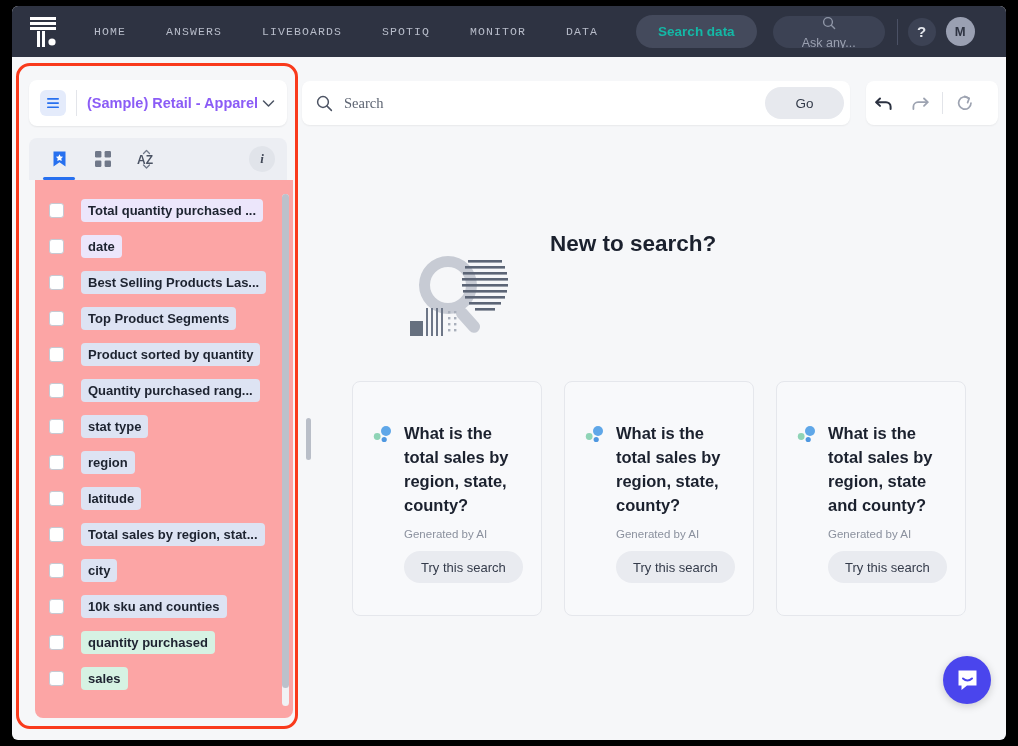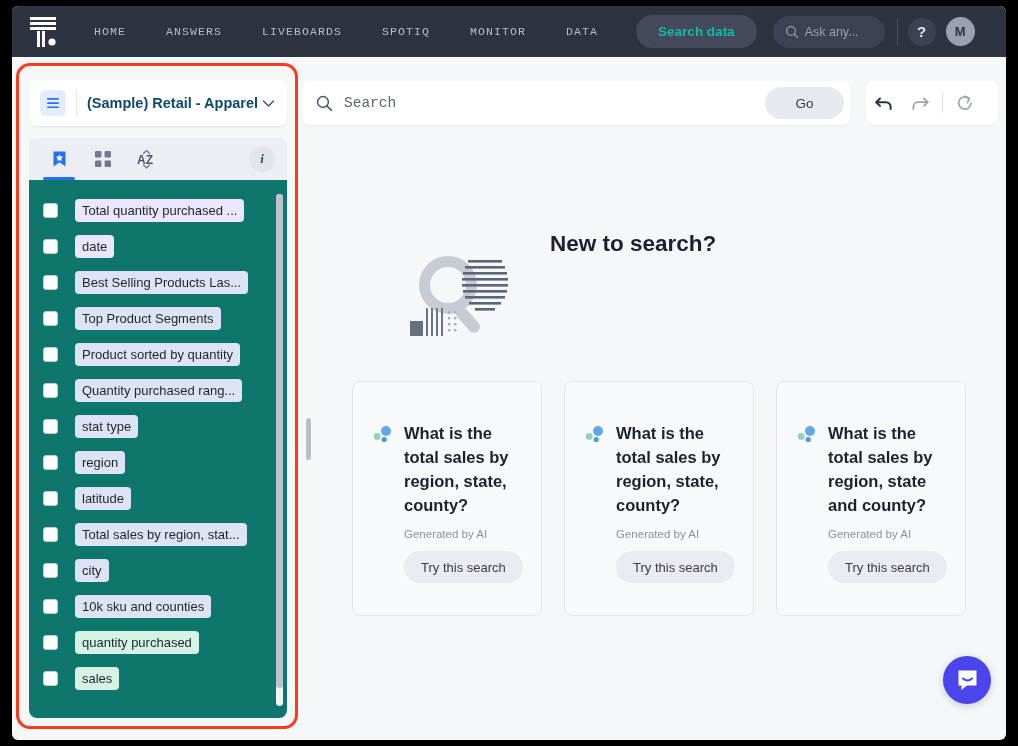--- a/index.html
+++ b/index.html
@@ -38,21 +38,21 @@
     font-size: 13.5px; font-weight: bold;
     border: none; border-radius: 18px;
     height: 33px; padding: 0 22px; cursor: pointer;
     white-space: nowrap;
   }
   .ask-box {
     margin-left: 16px;
     background: #3c4254; border-radius: 18px;
     height: 32px; width: 112px;
     display: flex; align-items: center; gap: 6px;
-    padding: 0 12px; cursor: text;
+    padding: 0 12px; cursor: text; flex-direction: column;
   }
   .ask-box .ph { color: #9aa0b0; font-size: 12.5px; white-space: nowrap; overflow: hidden; }
   .nav-divider { width: 1px; height: 26px; background: #4b5165; margin: 0 10px 0 12px; }
   .help-btn {
     width: 28px; height: 28px; border-radius: 50%;
     background: #3c4254; color: #e4e6ec;
     display: flex; align-items: center; justify-content: center;
     font-size: 15px; font-weight: bold; cursor: pointer; border: none;
   }
   .avatar {
@@ -79,21 +79,21 @@
     box-shadow: 0 1px 2px rgba(0,0,0,.07);
   }
   .ds-icon {
     width: 26px; height: 26px; border-radius: 6px;
     background: #e4ebfb; margin-left: 11px;
     display: flex; align-items: center; justify-content: center;
     cursor: pointer; flex: none;
   }
   .ds-sep { width: 1px; height: 26px; background: #e3e5ea; margin: 0 10px; flex: none; }
   .ds-name {
-    font-size: 14.5px; font-weight: bold; color: #0c4a6e;
+    font-size: 14.5px; font-weight: bold; color: #8b5cf6;
     flex: 1; white-space: nowrap; overflow: hidden;
   }
   .ds-caret { margin-right: 12px; color: #5a6171; cursor: pointer; flex: none; line-height: 0; }
 
   .tabbar {
     position: absolute; left: 10px; top: 72px; width: 258px; height: 42px;
     background: #eceef3; border-radius: 8px 8px 0 0;
     display: flex; align-items: center;
   }
   .tab {
@@ -110,24 +110,25 @@
   .info-btn {
     width: 26px; height: 26px; border-radius: 50%;
     background: #e1e4ea; margin-right: 12px;
     display: flex; align-items: center; justify-content: center;
     font-size: 13px; font-style: italic; font-weight: bold;
     color: #414857; cursor: pointer;
     font-family: "Liberation Serif", serif;
   }
 
   .list-wrap {
-    position: absolute; left: 10px; top: 114px;
+    position: absolute; left: 16px; top: 114px;
     width: 258px; height: 538px;
-    background: #0f766e; border-radius: 0 0 8px 8px;
+    background: #fca5a5; border-radius: 0 0 8px 8px;
     overflow: hidden;
+    font-weight: bold;
   }
   .list-scroll {
     position: absolute; left: 0; top: 0; right: 0; bottom: 0;
     padding: 12px 0 10px 0;
     overflow: hidden;
   }
   .list-row {
     display: flex; align-items: center;
     height: 36px; padding-left: 14px;
     cursor: pointer;
@@ -168,21 +169,21 @@
     position: absolute; left: 290px; top: 75px;
     width: 548px; height: 44px;
     background: #fff; border-radius: 8px;
     display: flex; align-items: center;
     box-shadow: 0 1px 2px rgba(0,0,0,.06);
   }
   .searchbar .mag { margin-left: 14px; line-height: 0; flex: none; }
   .search-input {
     flex: 1; border: none; outline: none;
     font-size: 14.5px; color: #3a4050;
-    margin-left: 11px; font-family: Liberation Mono, monospace;
+    margin-left: 11px; font-family: Liberation Serif, serif;
     background: transparent;
   }
   .search-input::placeholder { color: #5d6472; }
   .go-btn {
     margin-right: 6px;
     background: #e7e9ee; color: #343b4a;
     border: none; border-radius: 17px;
     height: 32px; width: 79px;
     font-size: 13.5px; cursor: pointer;
     font-family: "Liberation Sans", sans-serif;

